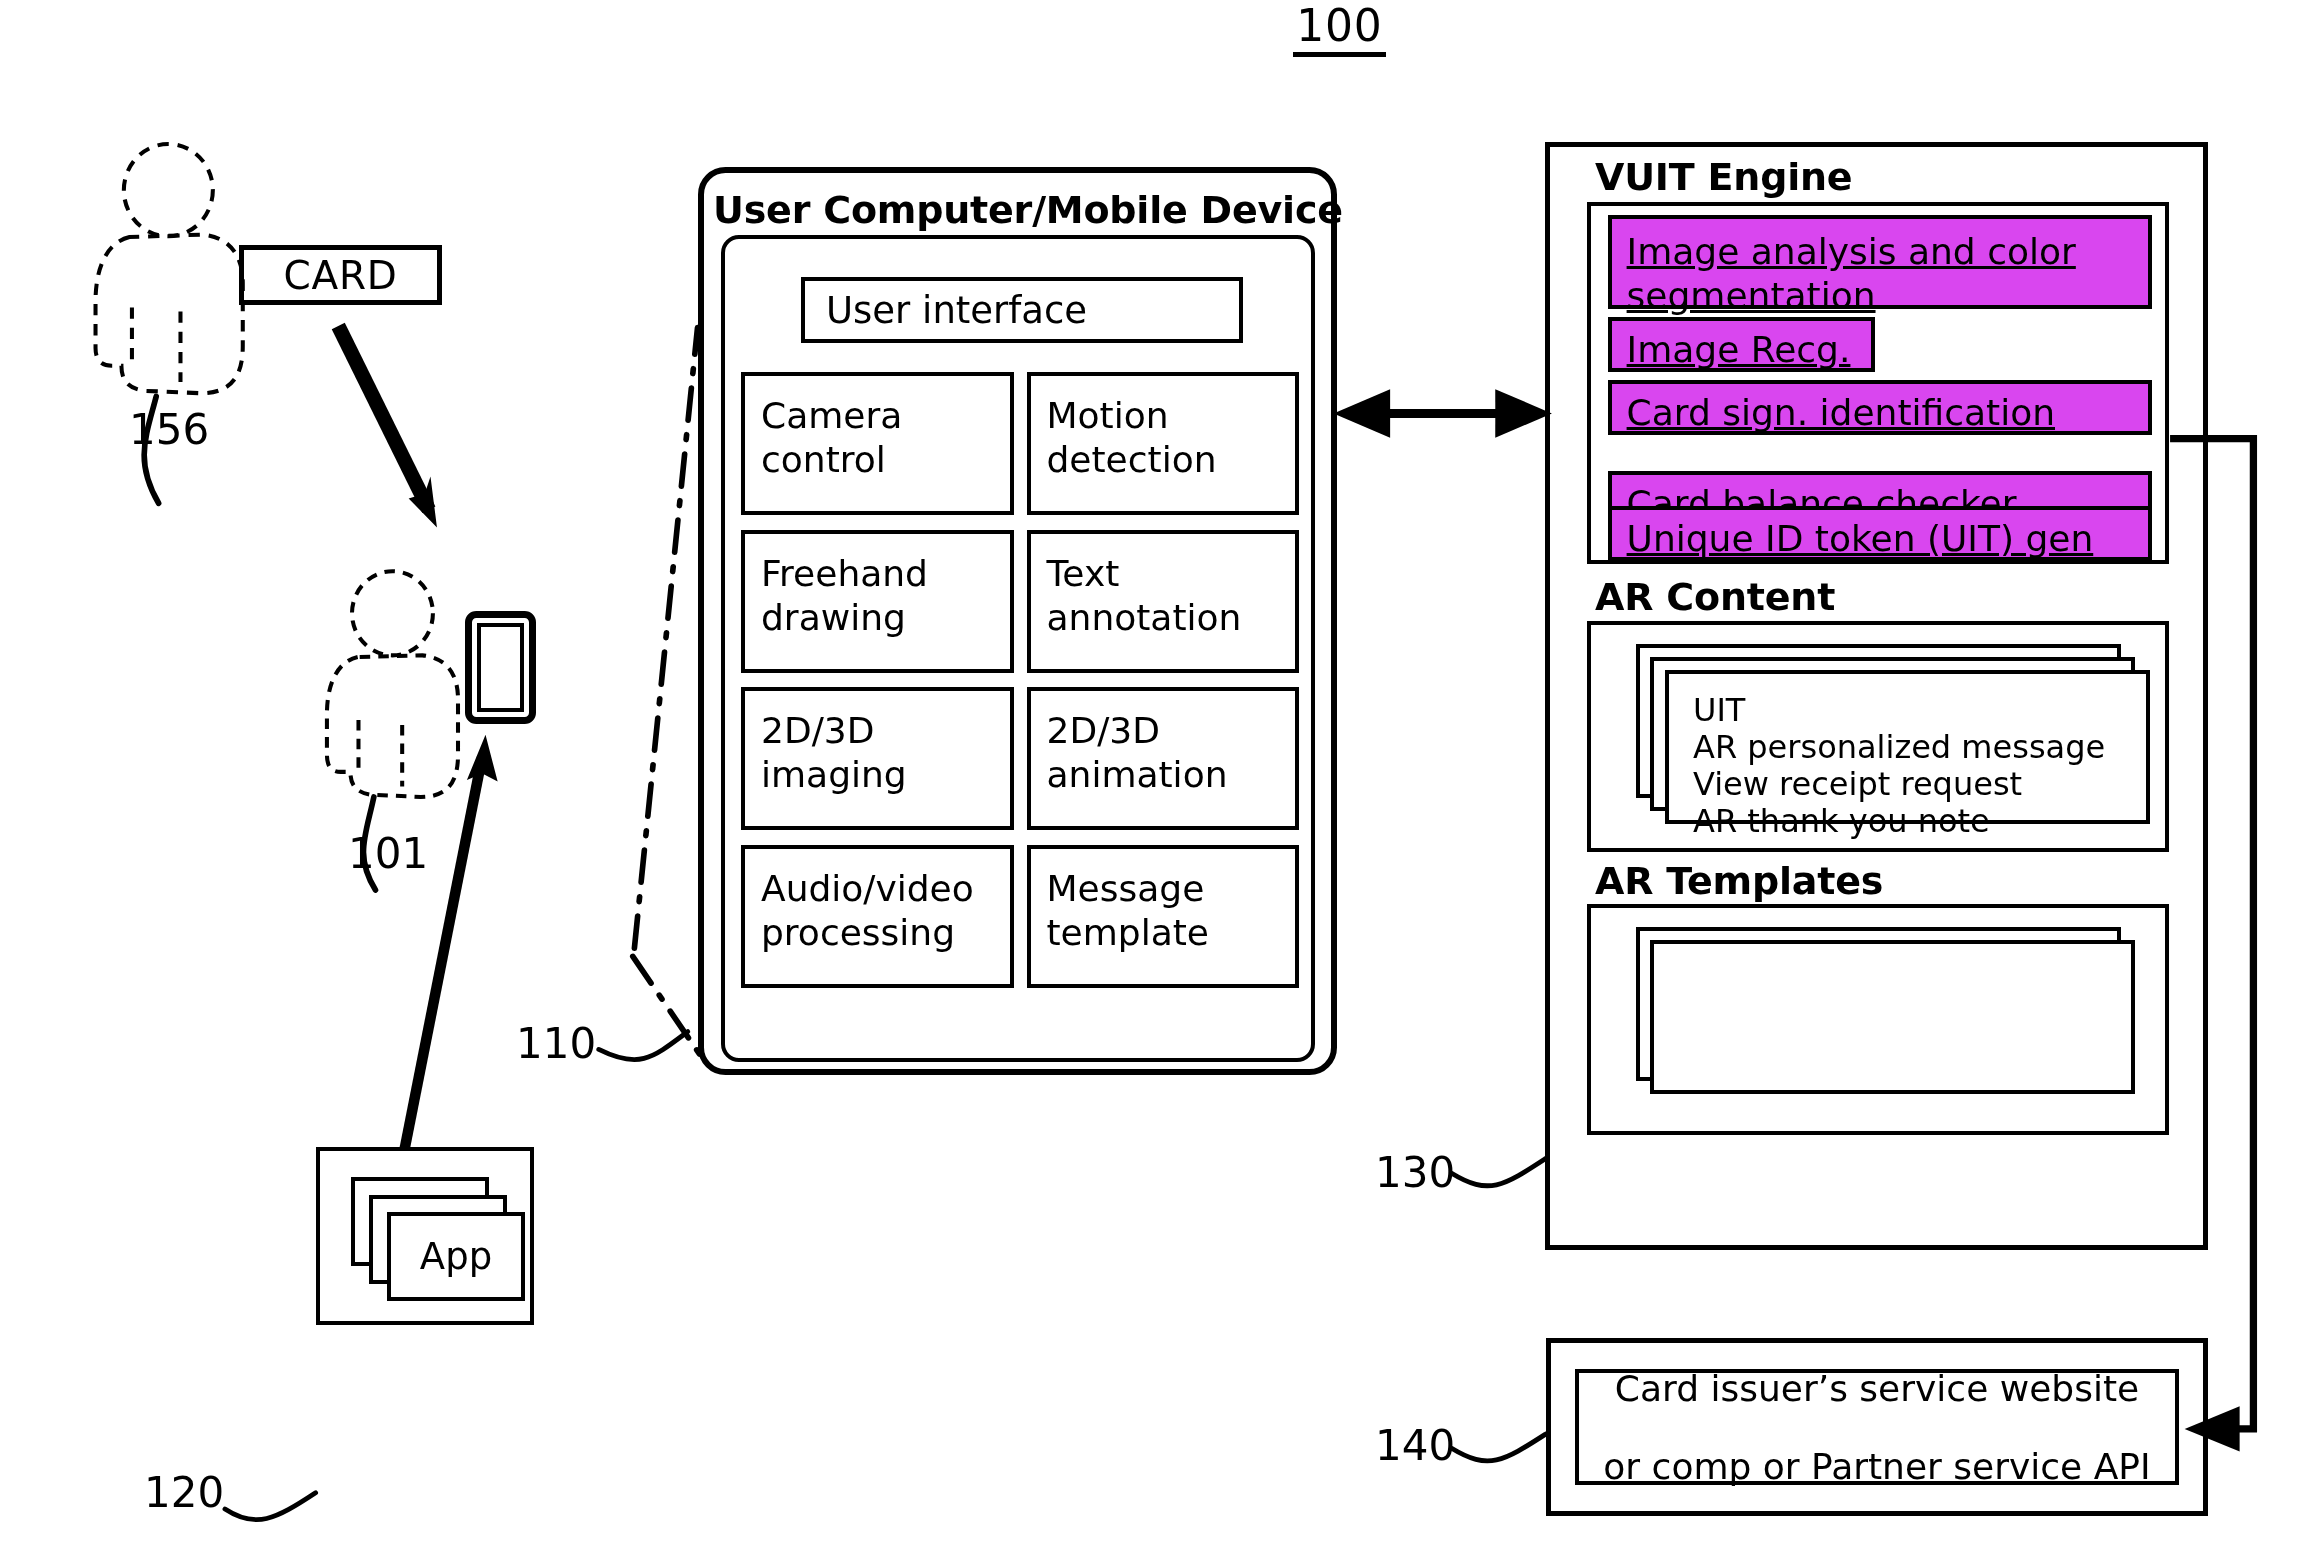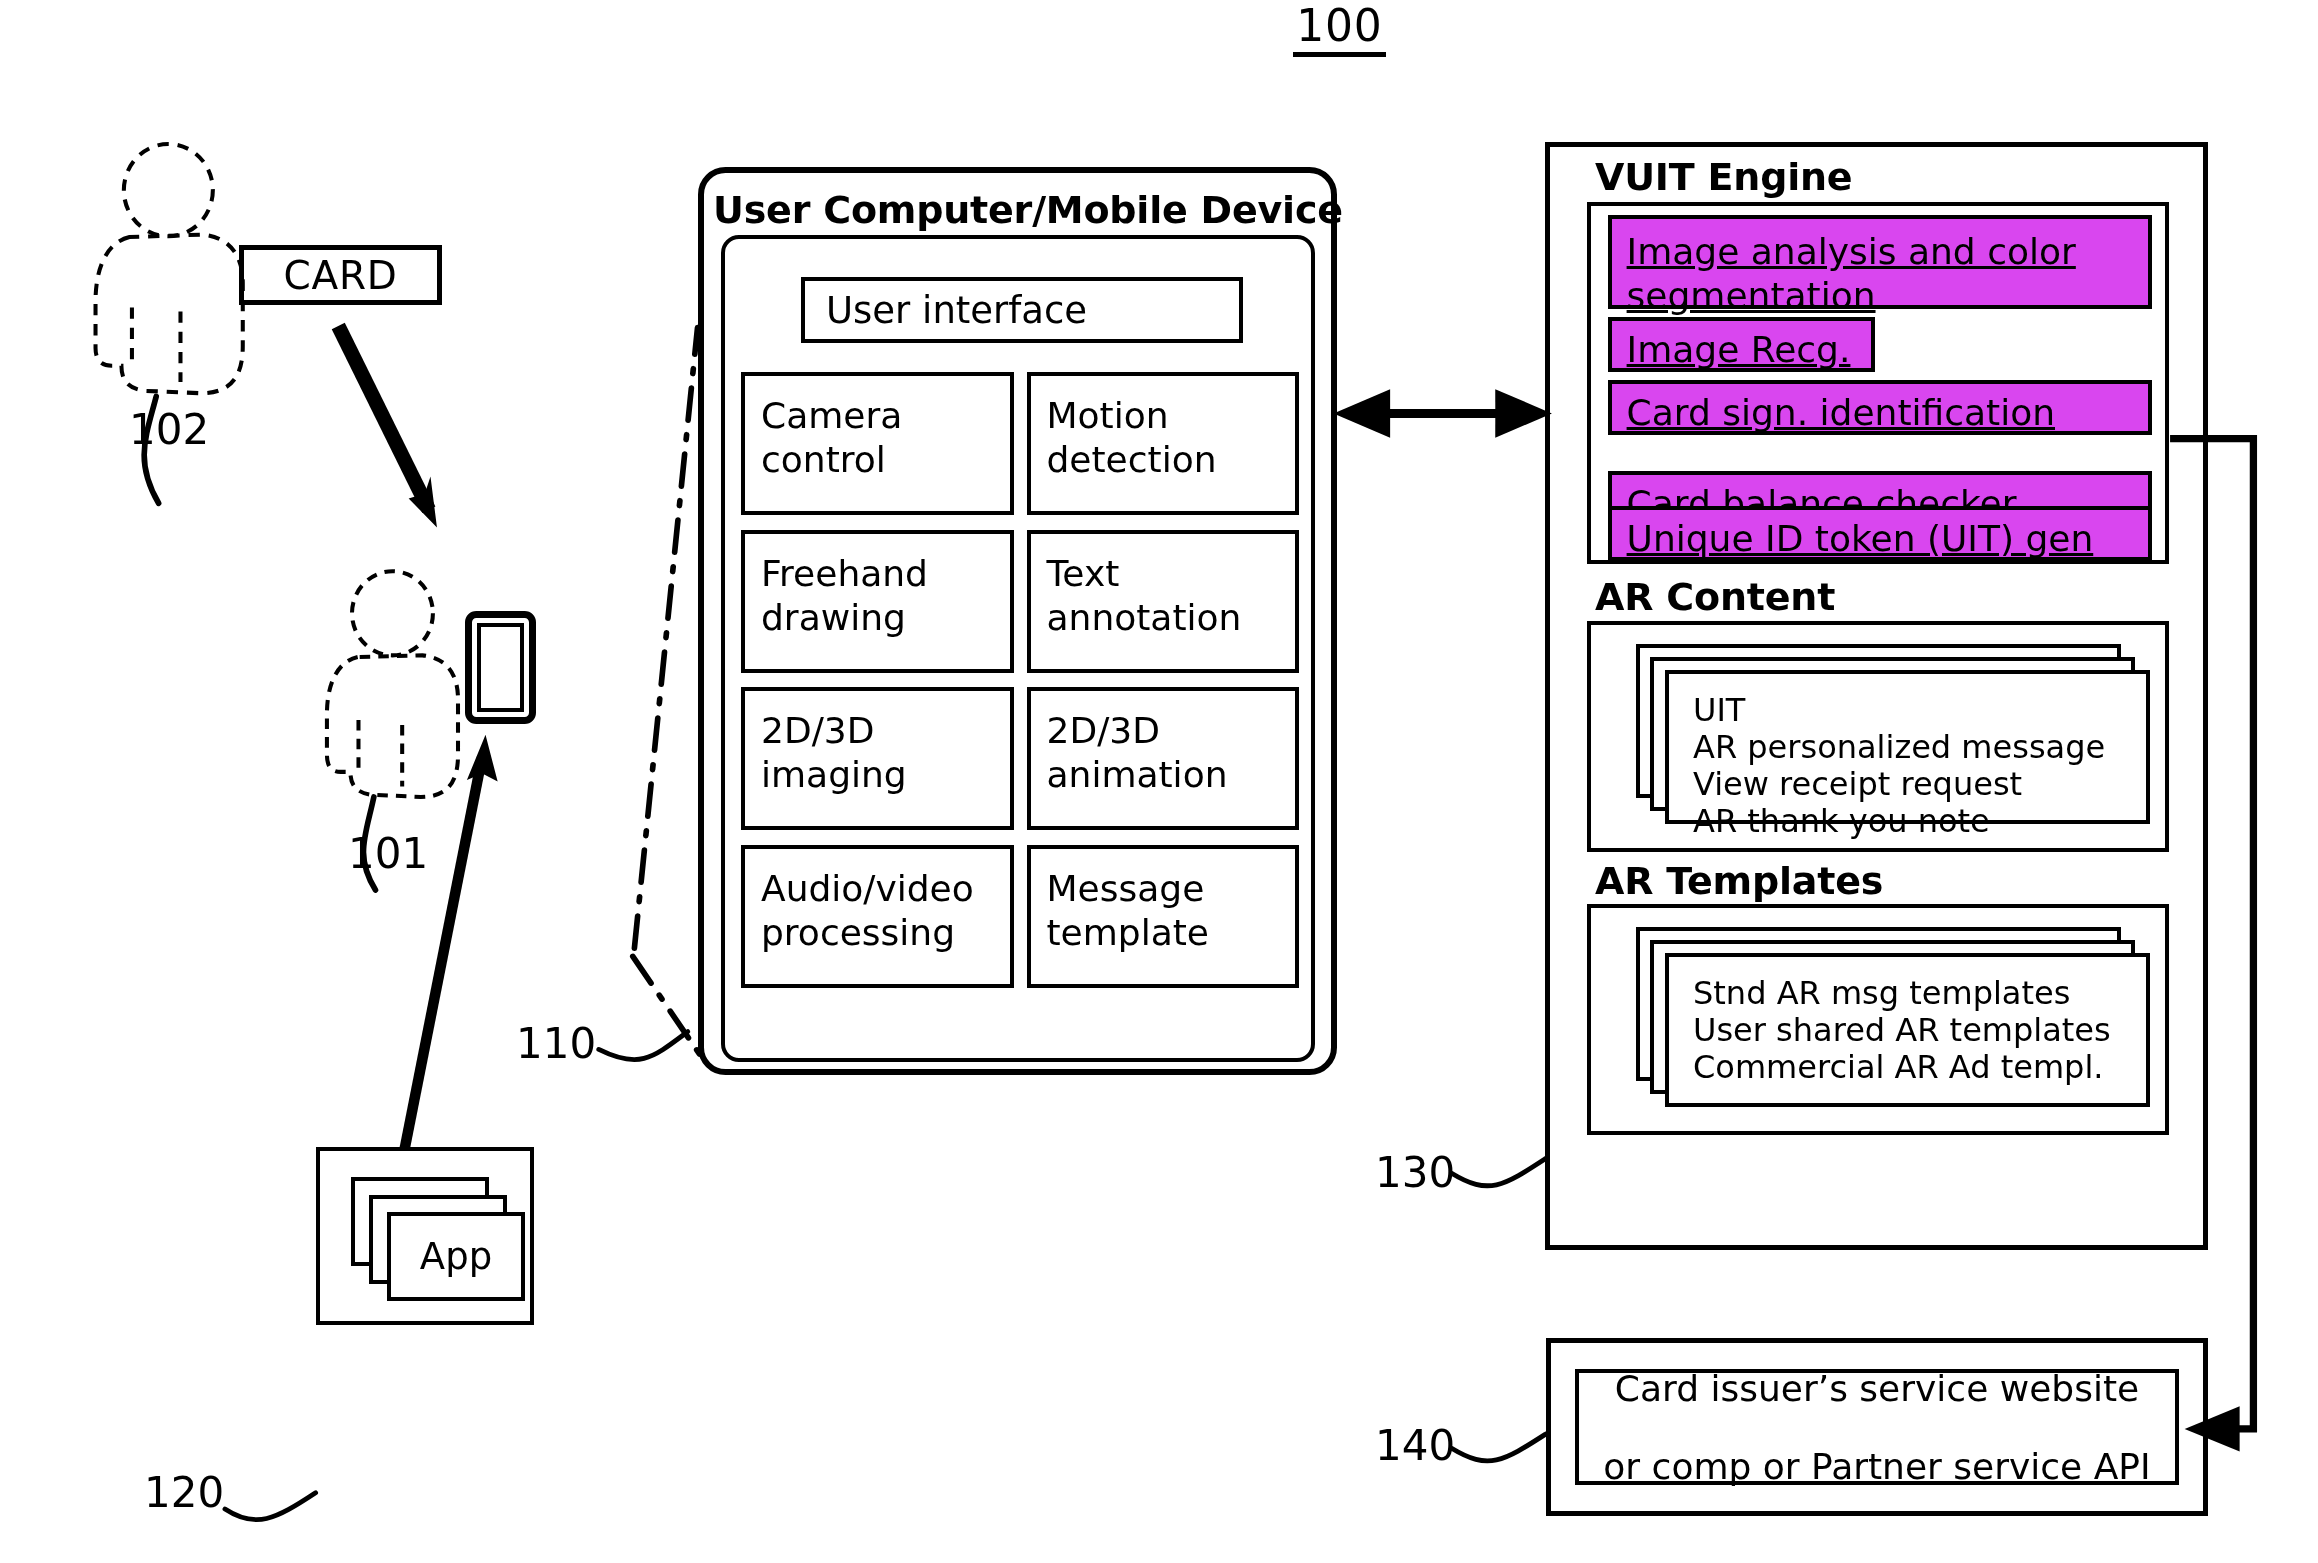--- a/index.html
+++ b/index.html
@@ -317,21 +317,21 @@
       <path d="M 2700 1766 L 2768 1738 L 2768 1794 Z" fill="#000"></path>
     </g>
   </svg>
 
   <div class="abs" id="fig-num">100</div>
 
   <div class="abs" id="card-box">
     <span>CARD</span>
   </div>
 
-  <div class="abs refnum" id="ref-102">102</div>
+  <div class="abs refnum" id="ref-102">156</div>
   <div class="abs refnum" id="ref-101">101</div>
   <div class="abs refnum" id="ref-120">120</div>
   <div class="abs refnum" id="ref-110">110</div>
   <div class="abs refnum" id="ref-130">130</div>
   <div class="abs refnum" id="ref-140">140</div>
 
   <div class="abs" id="app-outer"></div>
   <div class="stack-sheet" id="app-s1"></div>
   <div class="stack-sheet" id="app-s2"></div>
   <div class="stack-sheet" id="app-s3">
@@ -375,23 +375,20 @@
   <div class="cs-back" id="arc-b2"></div>
   <div class="cs-front" id="arc-b3">UIT
 AR personalized message
 View receipt request
 AR thank you note</div>
 
   <div class="abs section-title" id="art-title">AR Templates</div>
   <div class="abs" id="art-box"></div>
   <div class="cs-back" id="art-b1"></div>
   <div class="cs-back" id="art-b2"></div>
-  <div class="cs-front" id="art-b3">Stnd AR msg templates
-User shared AR templates
-Commercial AR Ad templ.</div>
 
   <div class="abs" id="issuer-outer"></div>
   <div class="abs" id="issuer-inner">
     <span>Card issuer’s service website</span>
     <span>or comp or Partner service API</span>
   </div>
 
 </div>
 
 

